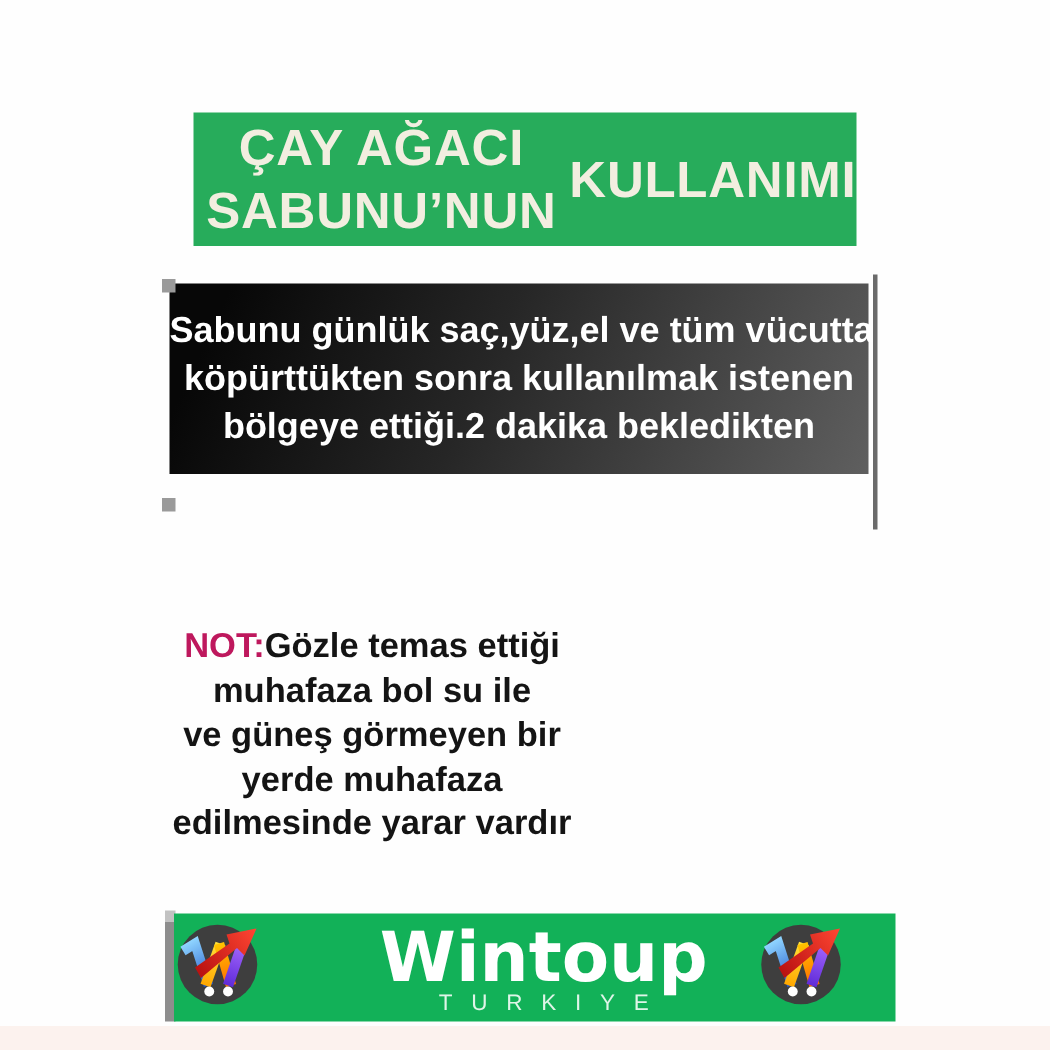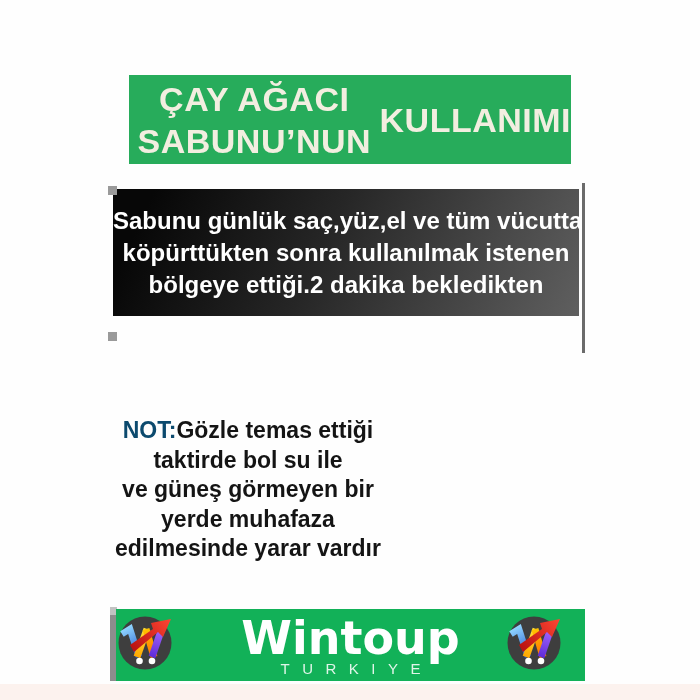--- a/index.html
+++ b/index.html
@@ -28,35 +28,35 @@
   .usage-box .uline{color:#ffffff;font-weight:700;font-size:24px;line-height:32px;white-space:nowrap;}
   .edge-line{position:absolute;left:582px;top:183px;width:3px;height:170px;background:#6b6b6b;}
   .handle{position:absolute;width:9px;height:9px;background:#9a9a9a;}
   .handle.h-top{left:108px;top:186px;}
   .handle.h-bottom{left:108px;top:332px;}
   
   .note-block{
     position:absolute;left:103px;top:416px;width:290px;
     text-align:center;font-weight:700;font-size:23px;line-height:29.5px;color:#141414;
   }
-  .note-label{color:#0c4a6e;margin-top:30px;}
+  .note-label{color:#be185d;margin-top:30px;}
   .note-block .nline{white-space:nowrap;}
   
   .info-box{
     position:absolute;left:389px;top:442px;width:198px;height:130px;
     background:#c9f97d;
     display:flex;flex-direction:column;justify-content:center;align-items:center;
     text-align:center;font-weight:700;font-size:20px;color:#141414;
   }
   .info-box .iline{line-height:31.5px;white-space:nowrap;}
   
   .footer-bar{
     position:absolute;left:116px;top:609px;width:469px;height:72px;
     background:#12b158;
-    display:flex;flex-direction:column;justify-content:center;align-items:center;
+    display:flex;flex-direction:column;justify-content:center;align-items:center;padding-left:12px;
   }
   .brand{
     font-family:"DejaVu Sans",sans-serif;font-weight:700;font-size:46px;line-height:48px;
     color:#ffffff;margin-top:1px;
   }
   .country{
     font-family:"Liberation Sans",sans-serif;font-weight:400;font-size:15px;line-height:17px;
     letter-spacing:12.5px;margin-right:-12.5px;color:#dff5e8;margin-top:-2px;
   }
   .footer-sliver{
@@ -83,21 +83,21 @@
     <div class="uline">Sabunu günlük saç,yüz,el ve tüm vücutta</div>
     <div class="uline">köpürttükten sonra kullanılmak istenen</div>
     <div class="uline">bölgeye ettiği.2 dakika bekledikten</div>
   </div>
   <div class="edge-line"></div>
   <div class="handle h-top"></div>
   <div class="handle h-bottom"></div>
 
   <div class="note-block">
     <div class="nline"><span class="note-label">NOT:</span><span>Gözle temas ettiği</span></div>
-    <div class="nline">taktirde bol su ile</div>
+    <div class="nline">muhafaza bol su ile</div>
     <div class="nline">ve güneş görmeyen bir</div>
     <div class="nline">yerde muhafaza</div>
     <div class="nline">edilmesinde yarar vardır</div>
   </div>
 
 
   <div class="footer-sliver"></div>
   <div class="footer-bar">
     <div class="brand">Wintoup</div>
     <div class="country">TURKIYE</div>

